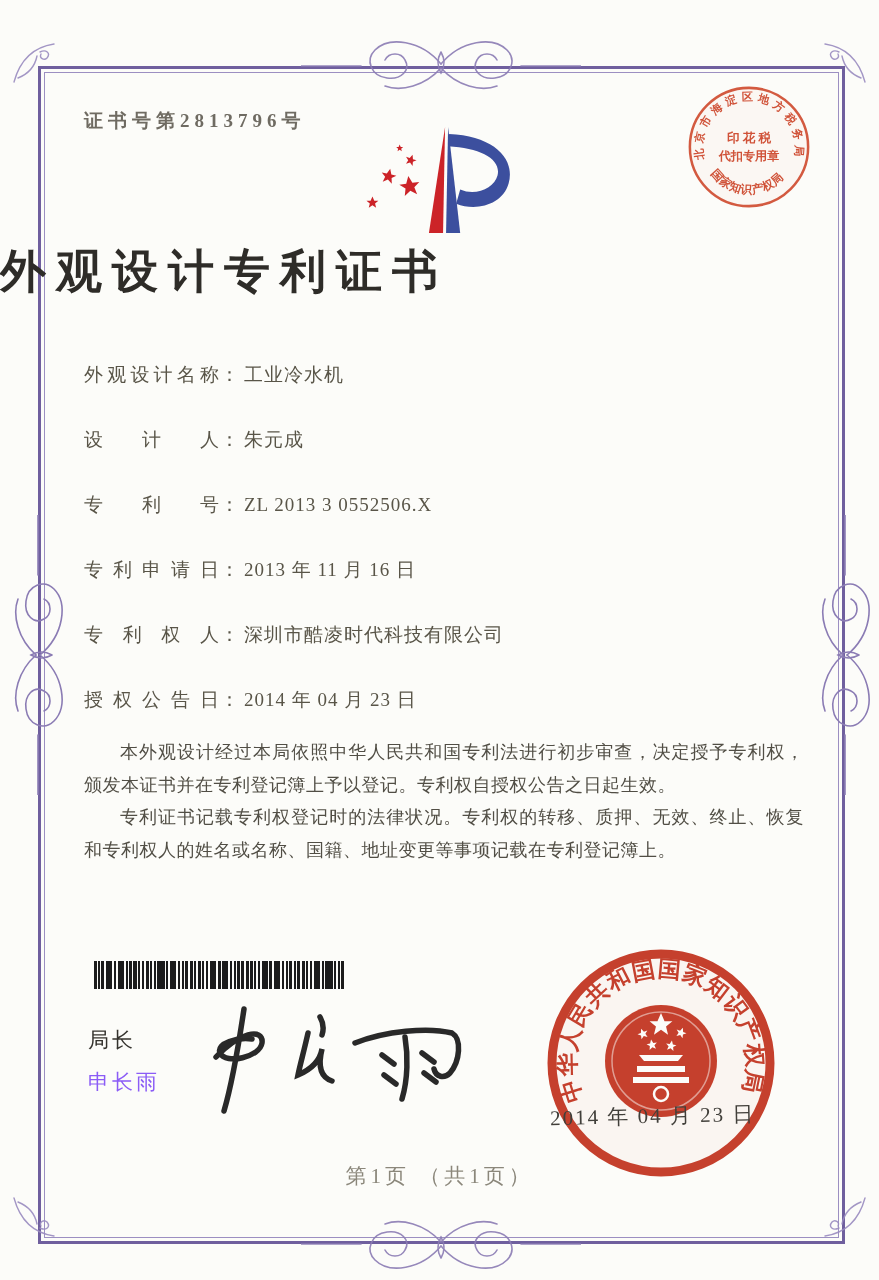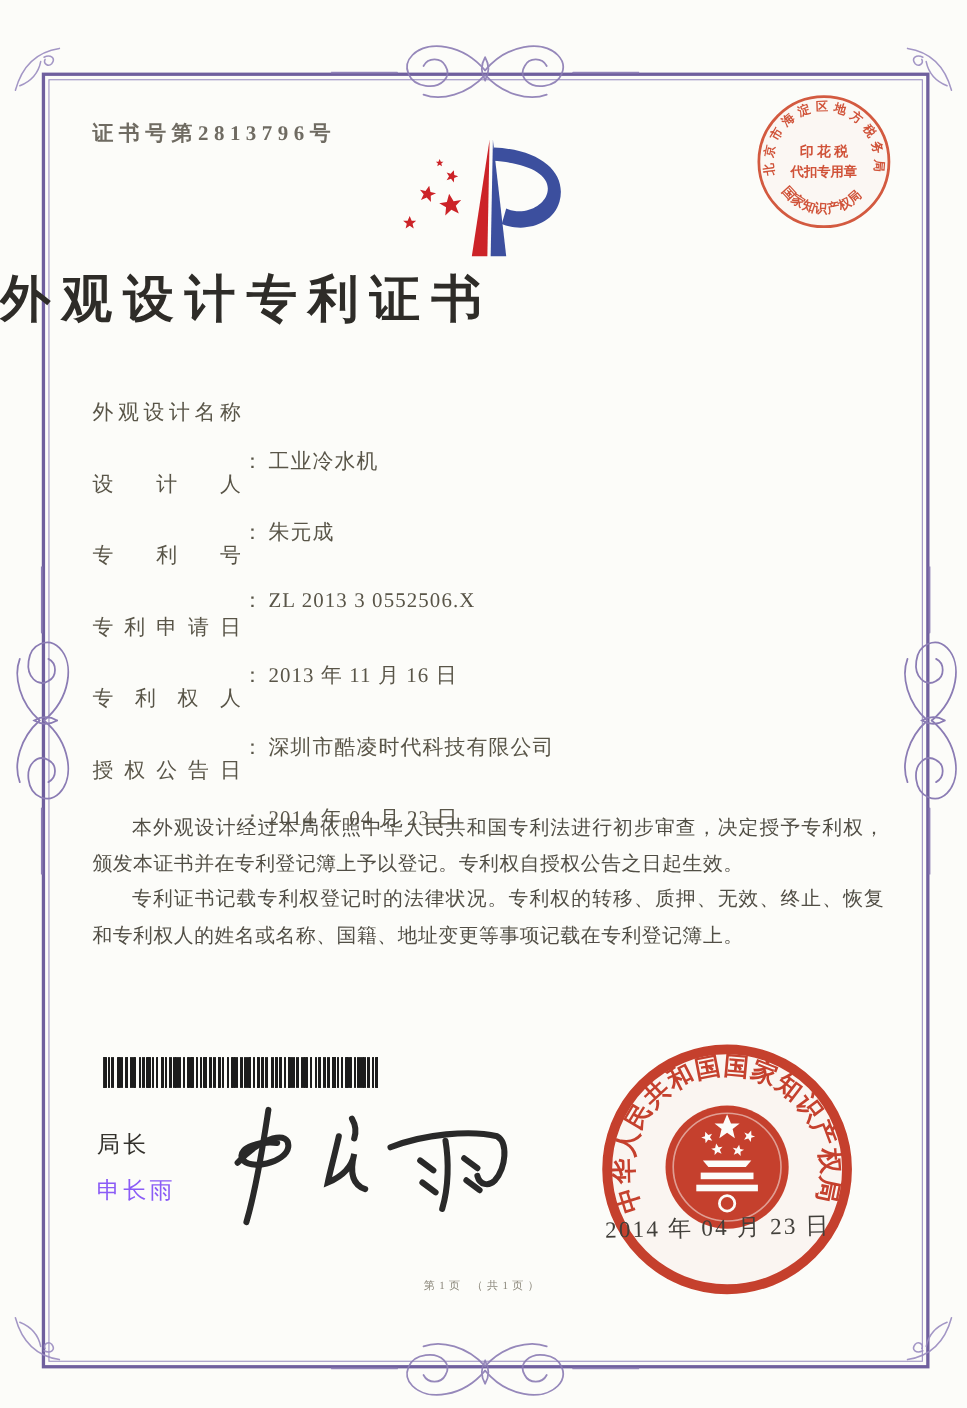--- a/index.html
+++ b/index.html
@@ -42,21 +42,21 @@
     letter-spacing:10px;color:#2e2c28;margin:0;
   }
   
   .fields{position:absolute;left:84px;top:362px;width:700px;}
   .field-row{height:65px;font-size:19px;color:#595548;letter-spacing:1px;}
   .field-label{
     display:inline-block;width:136px;vertical-align:top;
     text-align:justify;text-align-last:justify;
   }
   .field-colon{display:inline-block;}
-  .field-value{display:inline-block;margin-left:4px;margin-top:44px;}
+  .field-value{display:inline-block;margin-left:4px;}
   
   .body-text{
     position:absolute;left:84px;top:736px;width:720px;
     font-size:18px;line-height:32.5px;color:#514e45;
     text-align:justify;letter-spacing:.5px;
   }
   .body-text p{margin:0;text-indent:2em;}
   
   .barcode{
     position:absolute;left:94px;top:961px;width:252px;height:28px;
@@ -72,21 +72,21 @@
   
   .seal{position:absolute;left:547px;top:949px;width:229px;height:229px;}
   .seal-date{
     position:absolute;left:550px;top:1102px;
     font-size:21px;letter-spacing:2px;color:#413f3a;
     transform:rotate(-1.2deg);
   }
   
   .footer{
     position:absolute;left:0;top:1162px;width:100%;text-align:center;
-    font-size:10px;letter-spacing:4px;color:#8b877b;
+    font-size:21px;letter-spacing:4px;color:#8b877b;
   }
 </style>
 </head>
 <body>
 
 <div class="page">
 
   <svg width="0" height="0" style="position:absolute">
     <defs>
       <path id="star" d="M0,-10 L2.94,-3.09 L9.51,-3.09 L4.2,1.18 L5.88,8.09 L0,4 L-5.88,8.09 L-4.2,1.18 L-9.51,-3.09 L-2.94,-3.09 Z"></path>

